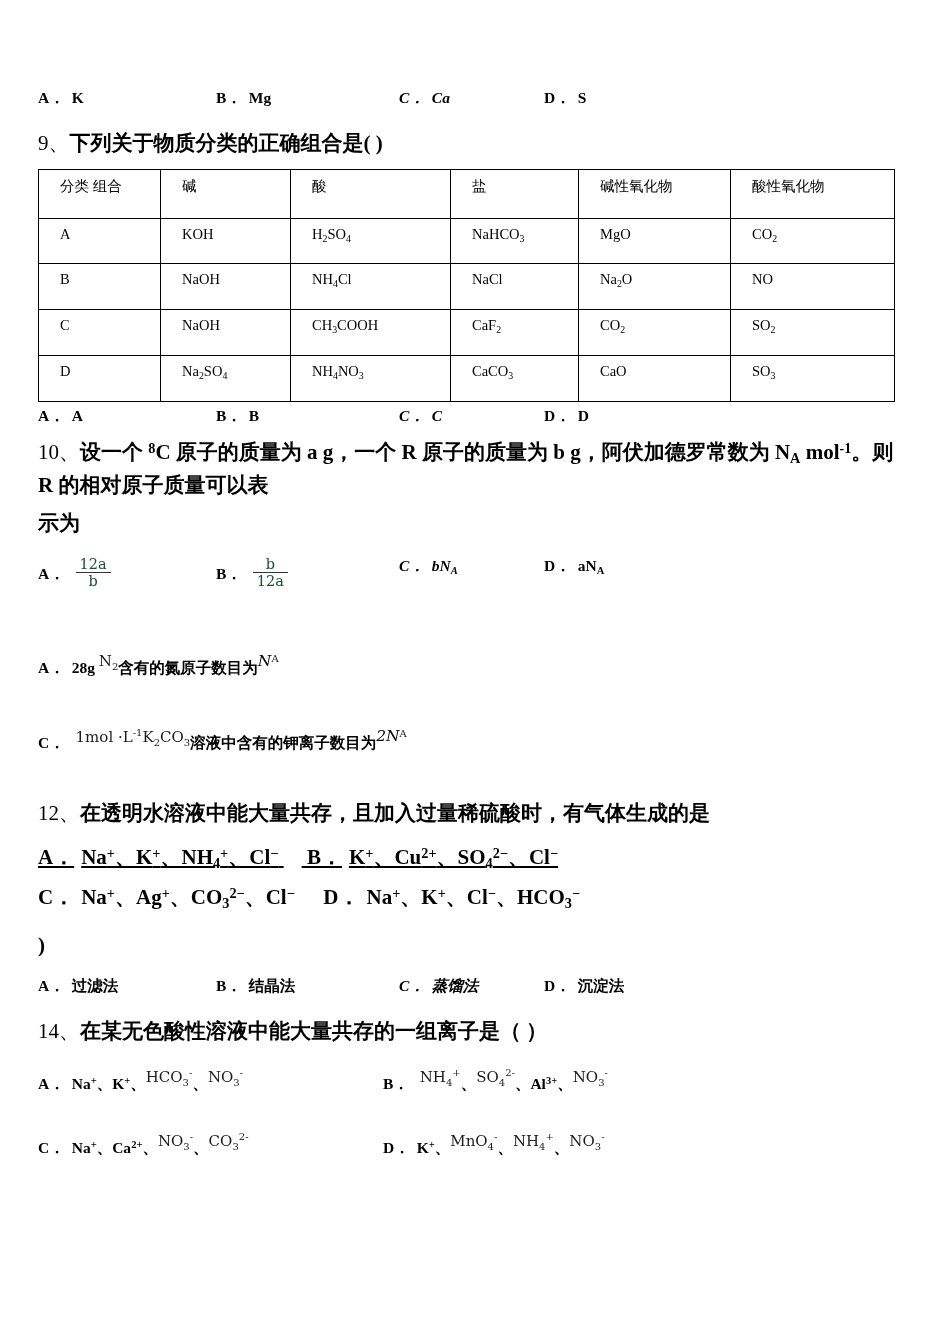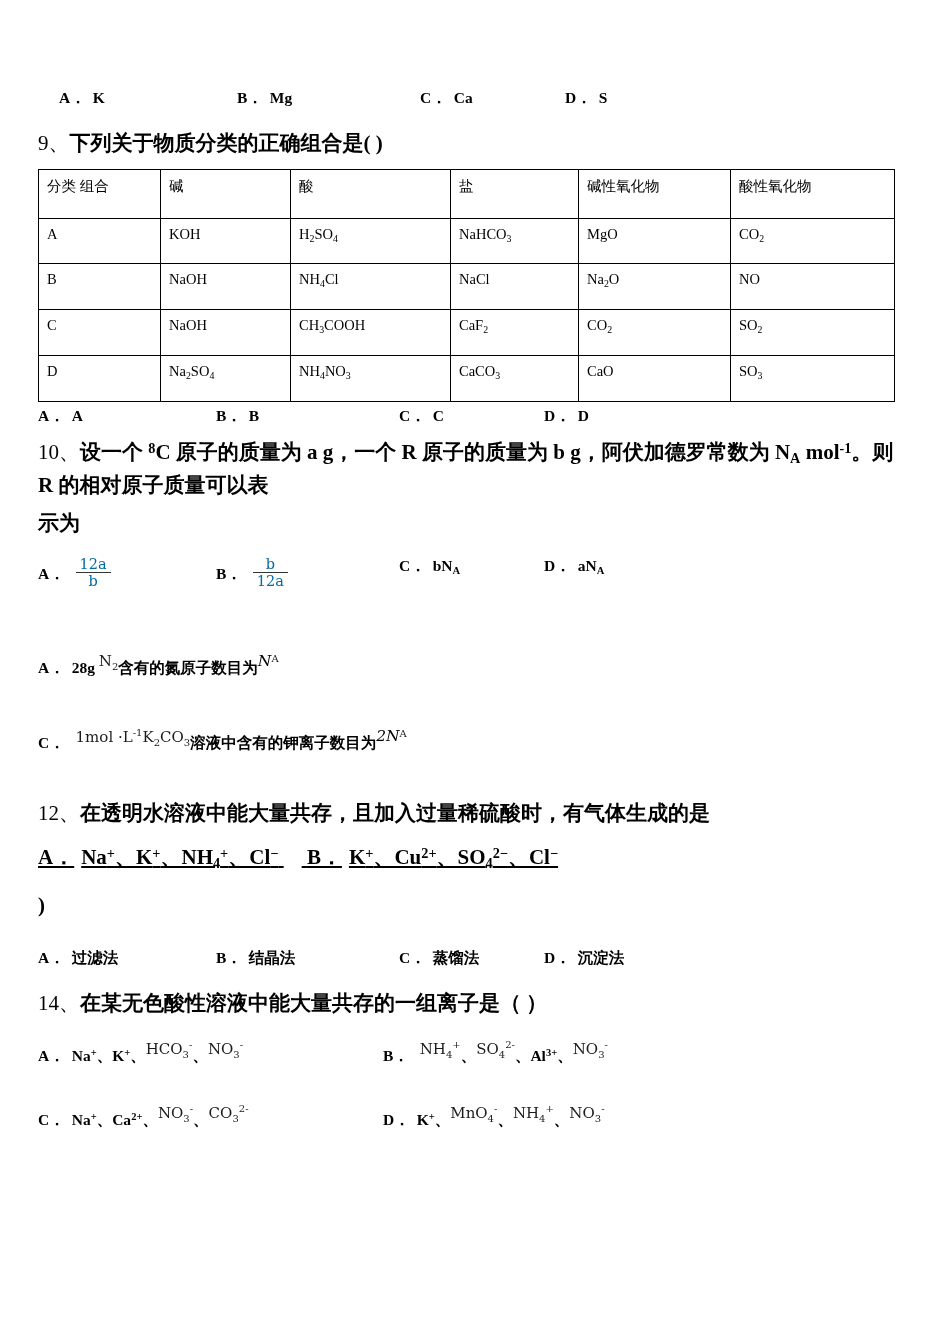--- a/index.html
+++ b/index.html
@@ -40,36 +40,36 @@
   }
 
   
   .opts4 {
     display: flex;
     font-weight: bold;
     font-size: 15.5px;
   }
   .opts4 > div:nth-child(1) { width: 178px; }
   .opts4 > div:nth-child(2) { width: 183px; }
-  .opts4 > div:nth-child(3) { width: 145px; }
+  .opts4 > div:nth-child(3) { width: 145px; font-style: italic; }
   .opts4 > div:nth-child(4) { width: 150px; }
 
   .lbl { font-weight: bold; margin-right: 7px; }
 
   
   table.cls-table {
     border-collapse: collapse;
     width: 856px;
     margin-top: 9px;
     margin-bottom: 4px;
     table-layout: fixed;
   }
   table.cls-table td, table.cls-table th {
     border: 1.3px solid #000;
-    padding: 7px 9px 20px 8px;
+    padding: 7px 9px 20px 21px;
     font-size: 14.5px;
     font-weight: normal;
     text-align: left;
     vertical-align: top;
     font-family: "Liberation Serif", serif;
   }
   table.cls-table th {
     font-weight: normal;
     padding-bottom: 22px;
   }
@@ -103,41 +103,41 @@
 
   
   .frac {
     display: inline-block;
     vertical-align: -0.45em;
     text-align: center;
     font-family: "DejaVu Serif", "Liberation Serif", serif;
     font-weight: normal;
     font-size: 14.5px;
     line-height: 1.12;
-    color: #0369a1;
+    color: #14532d;
   }
   .frac .num { display: block; padding: 0 4px; }
   .frac .den { display: block; border-top: 1px solid #333; padding: 0 4px; }
 
   .sp-lg { height: 26px; }
   .sp-md { height: 16px; }
   .sp-sm { height: 9px; }
   .sp-xs { height: 5px; }
 
   .row-q11 { font-size: 15.5px; font-weight: bold; line-height: 1.4; }
   .two-col { display: flex; }
   .two-col > div:first-child { width: 345px; }
 </style>
 </head>
 <body>
 
 <div class="page">
   <div class="content">
 
-    <div class="opts4" style="margin-bottom:18px;margin-left:21px;">
+    <div class="opts4" style="margin-bottom:18px;">
       <div><span class="lbl">A．</span><span>K</span></div>
       <div><span class="lbl">B．</span><span>Mg</span></div>
       <div><span class="lbl">C．</span><span>Ca</span></div>
       <div><span class="lbl">D．</span><span>S</span></div>
     </div>
 
     <div class="q-text">
       <span class="q-num">9、</span><span>下列关于物质分类的正确组合是(     )</span>
     </div>
 
@@ -264,26 +264,31 @@
     </div>
 
     <div class="sp-xs"></div>
 
     <div class="q-text" style="margin-top:7px;text-decoration:underline;">
       <span class="lbl">A．</span><span>Na<sup>+</sup>、K<sup>+</sup>、NH<sub>4</sub><sup>+</sup>、Cl<sup>−</sup></span>
       <span style="display:inline-block;width:18px;"></span>
       <span class="lbl">B．</span><span>K<sup>+</sup>、Cu<sup>2+</sup>、SO<sub>4</sub><sup>2−</sup>、Cl<sup>−</sup></span>
     </div>
 
+    <div class="q-text" style="margin-top:7px;">
+      <span class="lbl">C．</span><span>Na<sup>+</sup>、Ag<sup>+</sup>、CO<sub>3</sub><sup>2−</sup>、Cl<sup>−</sup></span>
+      <span style="display:inline-block;width:18px;"></span>
+      <span class="lbl">D．</span><span>Na<sup>+</sup>、K<sup>+</sup>、Cl<sup>−</sup>、HCO<sub>3</sub><sup>−</sup></span>
+    </div>
 
     <div class="sp-sm"></div>
 
     <div class="q-text" style="margin-top:6px;">)</div>
 
-    <div class="opts4" style="margin-top:26px;">
+    <div class="opts4" style="margin-top:14px;">
       <div><span class="lbl">A．</span><span>过滤法</span></div>
       <div><span class="lbl">B．</span><span>结晶法</span></div>
       <div><span class="lbl">C．</span><span>蒸馏法</span></div>
       <div><span class="lbl">D．</span><span>沉淀法</span></div>
     </div>
 
     <div class="sp-sm"></div>
 
     <div class="q-text" style="margin-top:9px;">
       <span class="q-num">14、</span><span>在某无色酸性溶液中能大量共存的一组离子是（     ）</span>

